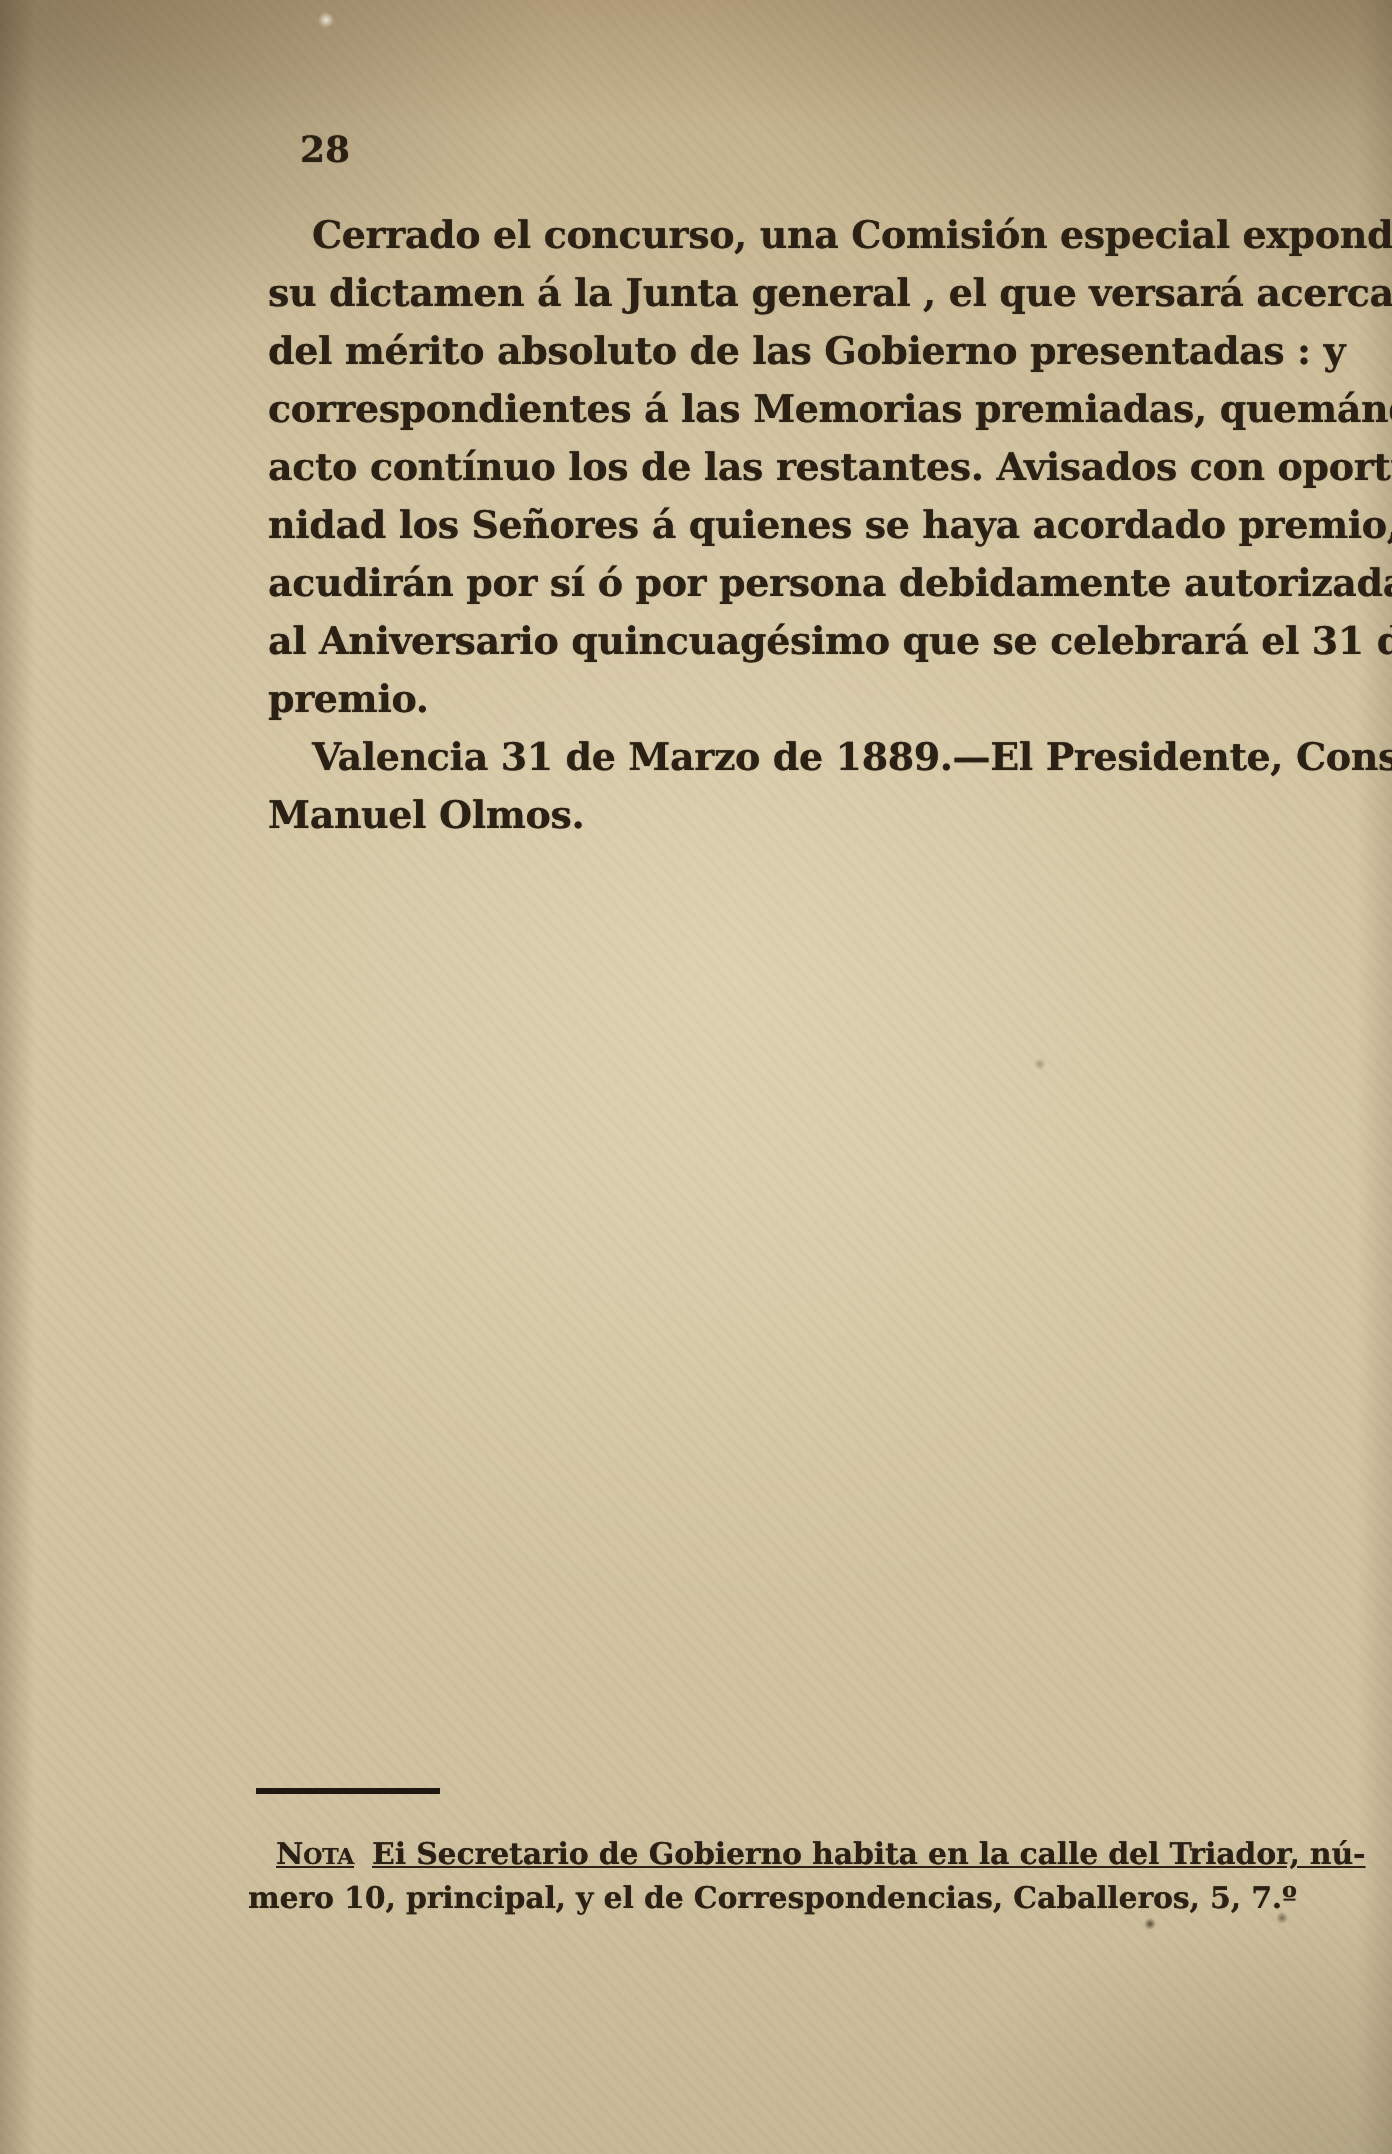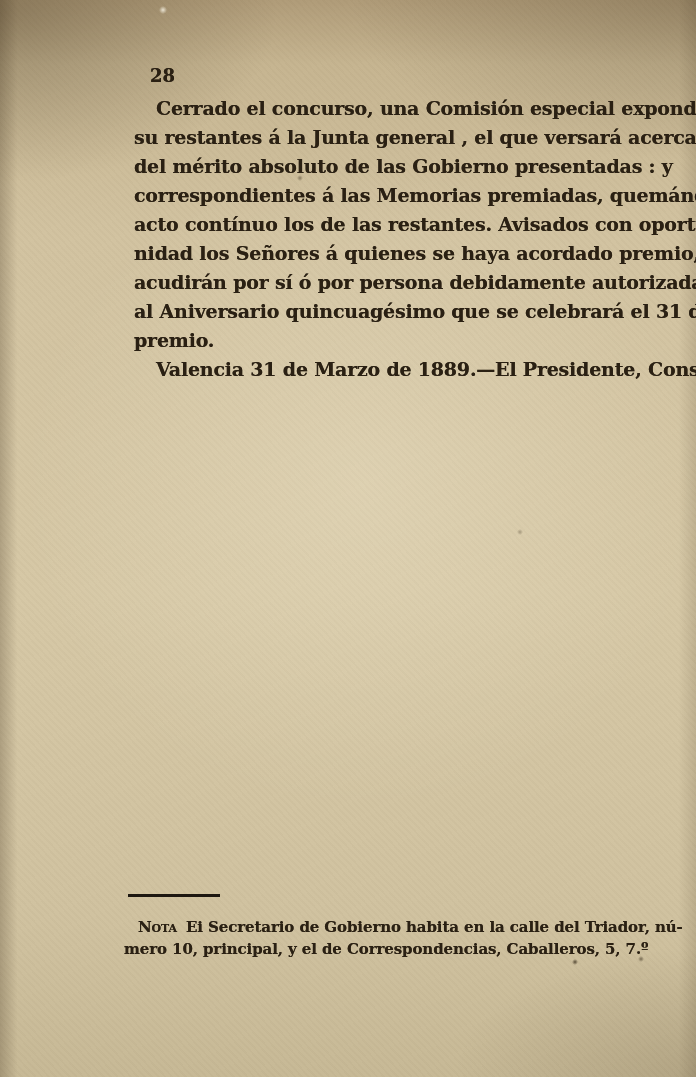--- a/index.html
+++ b/index.html
@@ -33,21 +33,21 @@
     position: absolute;
     left: 134px;
     top: 64px;
     width: 528px;
   }
   .pagenum {
     margin-left: 16px;
     font-size: 18px;
     line-height: 24px;
     font-weight: 700;
-    margin-bottom: 6px;
+    margin-bottom: 16px;
     text-shadow: 0 0 0.5px rgba(42,32,19,0.8);
   }
   .para {
     font-size: 19px;
     font-weight: 700;
     line-height: 29px;
     letter-spacing: -0.2px;
     text-shadow: 0 0 0.5px rgba(42,32,19,0.75);
   }
   .jline {
@@ -78,50 +78,52 @@
     font-weight: 700;
     line-height: 22px;
     letter-spacing: -0.1px;
     text-shadow: 0 0 0.4px rgba(42,32,19,0.7);
   }
   .fnote-line1 {
     padding-left: 14px;
     text-align: justify;
     text-align-last: justify;
     white-space: nowrap;
+    text-decoration: underline;
   }
   .fnote-line2 {
     text-align: left;
     white-space: nowrap;
   }
   .smallcaps {
     font-variant: small-caps;
     margin-right: 9px;
   }
 </style>
 </head>
 <body>
 
 <div class="content">
   <div class="pagenum">28</div>
 
   <div class="para">
     <div class="jline indent">Cerrado el concurso, una Comisión especial expondrá</div>
-    <div class="jline">su restantes á la Junta general , el que versará acerca</div>
+    <div class="jline">su dictamen á la Junta general , el que versará acerca</div>
     <div class="jline">del mérito absoluto de las Gobierno presentadas : y</div>
     <div class="jline">correspondientes á las Memorias premiadas, quemándose</div>
     <div class="jline">acto contínuo los de las restantes. Avisados con oportu-</div>
     <div class="jline">nidad los Señores á quienes se haya acordado premio,</div>
     <div class="jline">acudirán por sí ó por persona debidamente autorizada</div>
     <div class="jline">al Aniversario quincuagésimo que se celebrará el 31 de</div>
     <div class="lastline">premio.</div>
   </div>
 
   <div class="para">
     <div class="jline indent">Valencia 31 de Marzo de 1889.—El Presidente, Cons-</div>
+    <div class="lastline">Manuel Olmos.</div>
   </div>
 </div>
 
 <div class="footrule"></div>
 
 <div class="footnote">
   <div class="fnote-line1"><span class="smallcaps">Nota</span><span>Ei Secretario de Gobierno habita en la calle del Triador, nú-</span></div>
   <div class="fnote-line2">mero 10, principal, y el de Correspondencias, Caballeros, 5, 7.º</div>
 </div>
 

